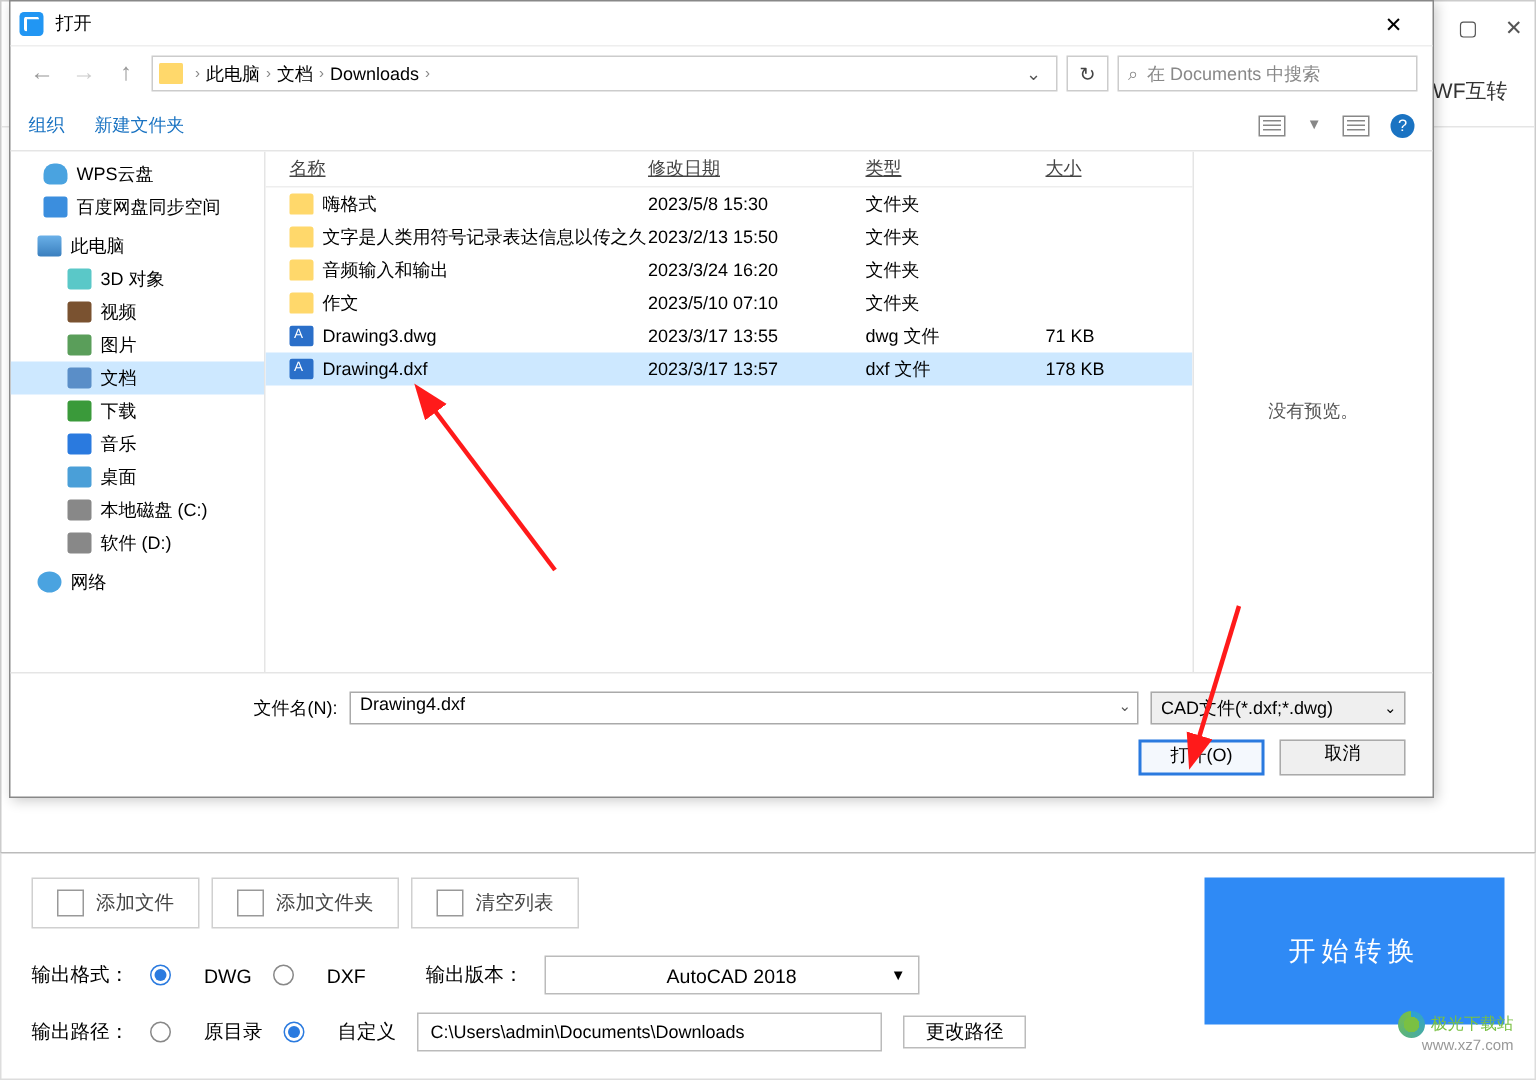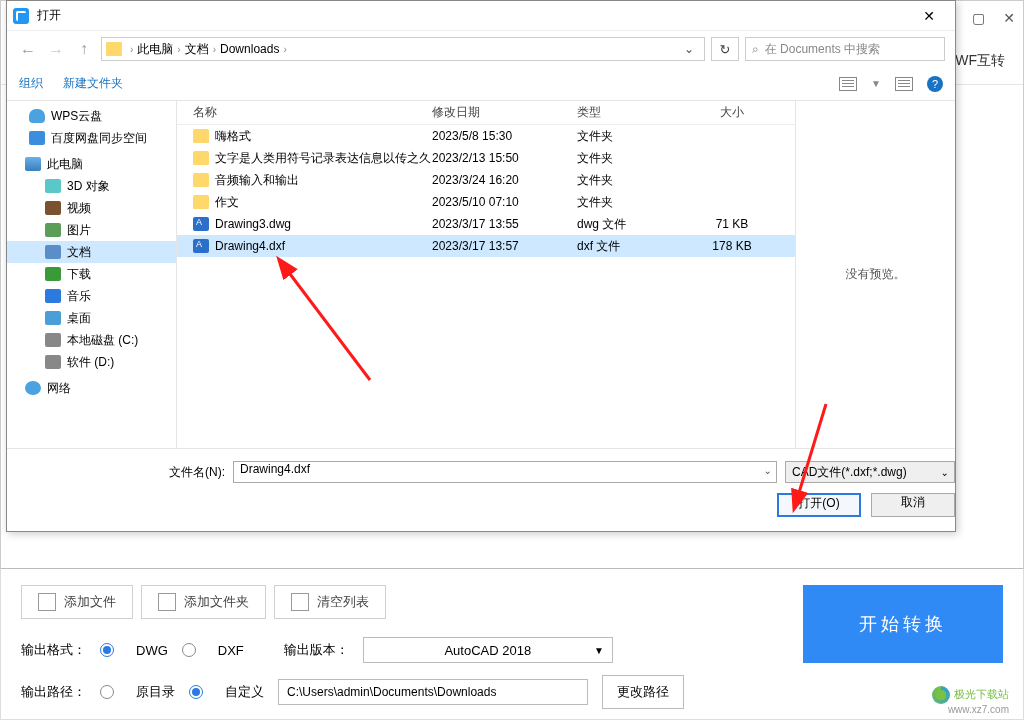--- a/index.html
+++ b/index.html
@@ -53,32 +53,32 @@
 .ic-music { background: #2a7adf; border-radius: 2px; }
 .ic-desktop { background: #4a9fd8; border-radius: 2px; }
 .ic-drive { background: #888; border-radius: 2px; }
 .ic-net { background: #4aa3e0; border-radius: 50%; }
 .ic-folder { background: #ffd86b; border-radius: 2px 2px 1px 1px; }
 .ic-dwg { background: #2a6fc9; border-radius: 2px; position: relative; }
 .ic-dwg::after { content: "A"; color: #fff; font-size: 9px; position: absolute; left: 3px; top: 0; }
 
 .filearea { flex: 1; display: flex; }
 .filelist { flex: 1; display: flex; flex-direction: column; }
-.fl-header { height: 24px; display: flex; align-items: center; font-size: 12px; color: #444; border-bottom: 1px solid #eee; }
+.fl-header { height: 24px; display: flex; align-items: center; font-size: 12px; color: #444; border-bottom: 1px solid #eee; text-decoration: underline; }
 .col-name { width: 255px; padding-left: 16px; }
 .col-date { width: 145px; }
 .col-type { width: 120px; }
-.col-size { width: 70px; text-align: center; }
+.col-size { width: 70px; text-align: left; }
 .fl-rows { flex: 1; overflow: auto; }
 .fl-row { height: 22px; display: flex; align-items: center; font-size: 12px; }
 .fl-row.selected { background: #cde8ff; }
 .fl-row .col-name { display: flex; align-items: center; gap: 6px; overflow: hidden; white-space: nowrap; }
 .preview { width: 160px; border-left: 1px solid #e5e5e5; display: flex; align-items: center; justify-content: center; font-size: 12px; color: #555; text-align: center; }
 
-.dlg-bottom { border-top: 1px solid #e5e5e5; padding: 12px 0 14px 18px; }
+.dlg-bottom { border-top: 1px solid #e5e5e5; padding: 12px 18px 14px 18px; }
 .fn-row { display: flex; align-items: center; gap: 8px; font-size: 12px; margin-bottom: 10px; }
 .fn-label { width: 200px; text-align: right; }
 .fn-input { flex: 1; height: 22px; border: 1px solid #aaa; padding: 0 6px; font-size: 12px; position: relative; }
 .fn-input .dd { position: absolute; right: 4px; top: 3px; color: #555; font-size: 10px; }
 .ft-select { width: 170px; height: 22px; border: 1px solid #aaa; padding: 0 6px; font-size: 12px; display: flex; align-items: center; position: relative; background: #efefef; }
 .ft-select .dd { position: absolute; right: 5px; font-size: 10px; }
 .btn-row { display: flex; justify-content: flex-end; gap: 10px; }
 .dlg-btn { width: 84px; height: 24px; border: 1px solid #aaa; background: #efefef; font-size: 12px; display: flex; align-items: flex-start; justify-content: center; }
 .dlg-btn.primary { border: 2px solid #2a7adf; background: #f4f8fd; }
 
@@ -88,23 +88,23 @@
 .ap-btn { height: 34px; border: 1px solid #d0d0d0; display: flex; align-items: center; gap: 8px; padding: 0 16px; font-size: 13px; color: #444; }
 .ap-btn .ic { width: 18px; height: 18px; border: 1px solid #999; position: relative; }
 .ap-row2, .ap-row3 { display: flex; align-items: center; gap: 14px; font-size: 13px; margin-bottom: 12px; }
 .radio { display: flex; align-items: center; gap: 22px; }
 .radio .r { width: 14px; height: 14px; border: 1px solid #888; border-radius: 50%; display: inline-block; position: relative; }
 .radio.checked .r { border-color: #2a7adf; }
 .radio.checked .r::after { content: ""; position: absolute; inset: 2px; background: #2a7adf; border-radius: 50%; }
 .ver-select { width: 250px; height: 26px; border: 1px solid #bbb; display: flex; align-items: center; justify-content: center; font-size: 13px; position: relative; }
 .ver-select .dd { position: absolute; right: 8px; font-size: 10px; }
 .path-input { width: 310px; height: 26px; border: 1px solid #bbb; padding: 0 8px; font-size: 12px; display: flex; align-items: center; }
-.path-btn { height: 34px; padding: 0 14px; border: 1px solid #bbb; font-size: 13px; display: flex; align-items: center; }
-.start-btn { position: absolute; right: 20px; top: 16px; width: 200px; height: 78px; background: #2f8af5; color: #fff; font-size: 18px; display: flex; align-items: center; justify-content: center; letter-spacing: 4px; }
-.watermark { position: absolute; right: 14px; bottom: 4px; font-size: 11px; color: #7ac043; }
+.path-btn { height: 22px; padding: 0 14px; border: 1px solid #bbb; font-size: 13px; display: flex; align-items: center; }
+.start-btn { position: absolute; right: 20px; top: 16px; width: 200px; height: 98px; background: #2f8af5; color: #fff; font-size: 18px; display: flex; align-items: center; justify-content: center; letter-spacing: 4px; }
+.watermark { position: absolute; right: 14px; bottom: 16px; font-size: 11px; color: #7ac043; }
 .watermark .logo { display: inline-block; width: 18px; height: 18px; background: radial-gradient(#7ac043 40%, transparent 42%), conic-gradient(#2aa0d8, #7ac043); border-radius: 50%; vertical-align: middle; margin-right: 4px; }
 .watermark .w2 { color: #999; font-size: 10px; display: block; text-align: right; }
 
 
 .arrow { position: absolute; pointer-events: none; }
 .arrow svg { overflow: visible; }
 </style>
 </head>
 <body>
 

